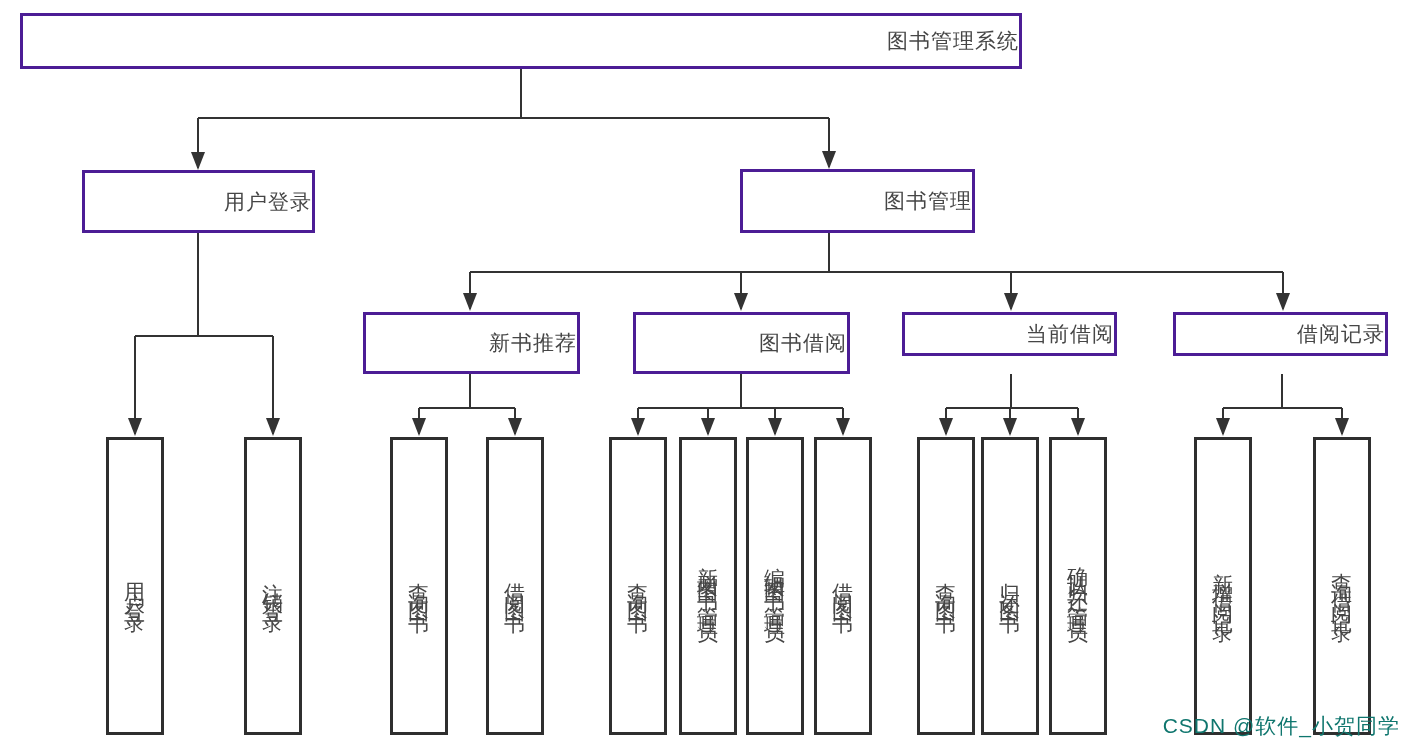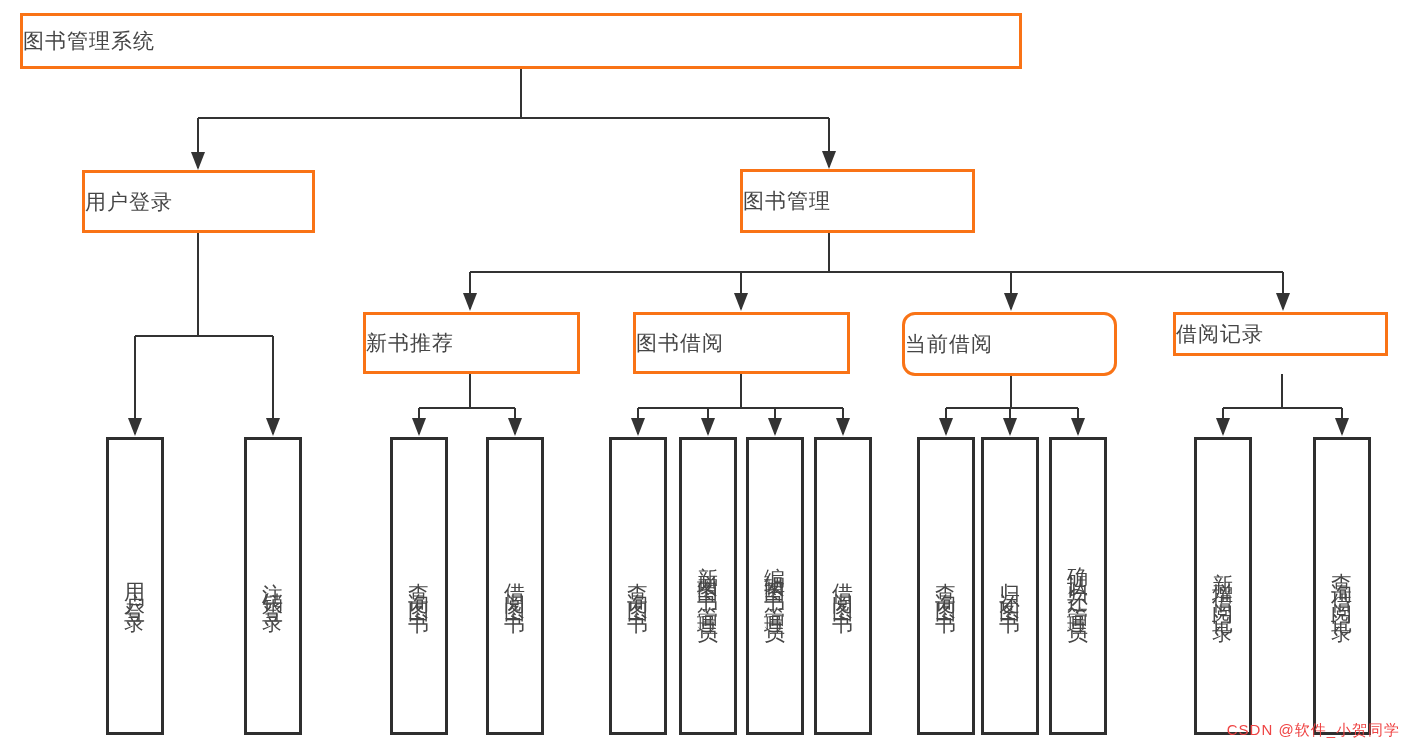--- a/index.html
+++ b/index.html
@@ -21,25 +21,25 @@
   }
   .connectors {
     position: absolute;
     left: 0;
     top: 0;
     z-index: 1;
   }
   .node {
     position: absolute;
     box-sizing: border-box;
-    border: 3px solid #f97316;
+    border: 3px solid #4c1d95;
     background: #ffffff;
     display: flex;
     align-items: center;
-    justify-content: flex-start;
+    justify-content: flex-end;
     color: #464646;
     font-size: 21px;
     letter-spacing: 1px;
     z-index: 2;
     font-family: Liberation Serif, serif;
   }
   .leaf {
     position: absolute;
     box-sizing: border-box;
     border: 3px solid #2f2f2f;
@@ -58,22 +58,22 @@
     line-height: 1;
     white-space: nowrap;
   }
   .vtext.long {
     letter-spacing: 8px;
   }
   .watermark {
     position: absolute;
     right: 5px;
     bottom: 7px;
-    font-size: 15px;
-    color: #ef4444;
+    font-size: 21px;
+    color: #0f766e;
     letter-spacing: 1px;
     z-index: 5;
     pointer-events: none;
   }
 </style>
 </head>
 <body>
 
 <div class="canvas">
 
@@ -142,21 +142,21 @@
   <div class="node" style="left:712px; top:169px; width:235px; height:64px;margin-left:28px;">
     <span>图书管理</span>
   </div>
 
   <div class="node" style="left:633px; top:312px; width:217px; height:62px;">
     <span>图书借阅</span>
   </div>
   <div class="node" style="left:363px; top:312px; width:217px; height:62px;">
     <span>新书推荐</span>
   </div>
-  <div class="node" style="left:902px; top:312px; width:215px; height:64px;border-radius:13px;">
+  <div class="node" style="left:902px; top:312px; width:215px; height:44px;">
     <span>当前借阅</span>
   </div>
   <div class="node" style="left:1173px; top:312px; width:215px; height:44px;">
     <span>借阅记录</span>
   </div>
 
   <div class="leaf" style="left:106px; top:437px; width:58px; height:298px;">
     <span class="vtext">用户登录</span>
   </div>
   <div class="leaf" style="left:244px; top:437px; width:58px; height:298px;">

